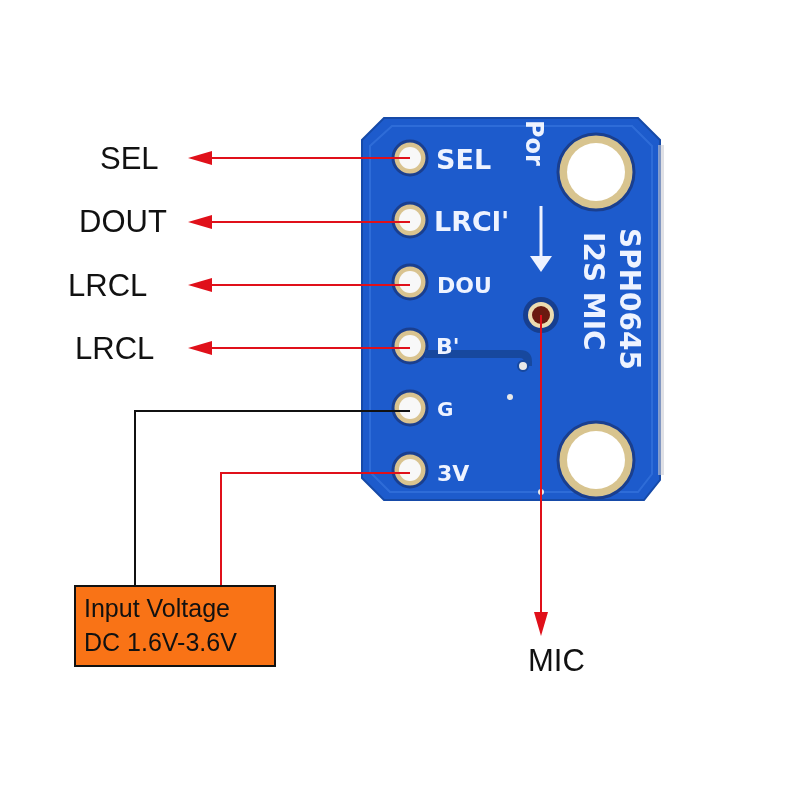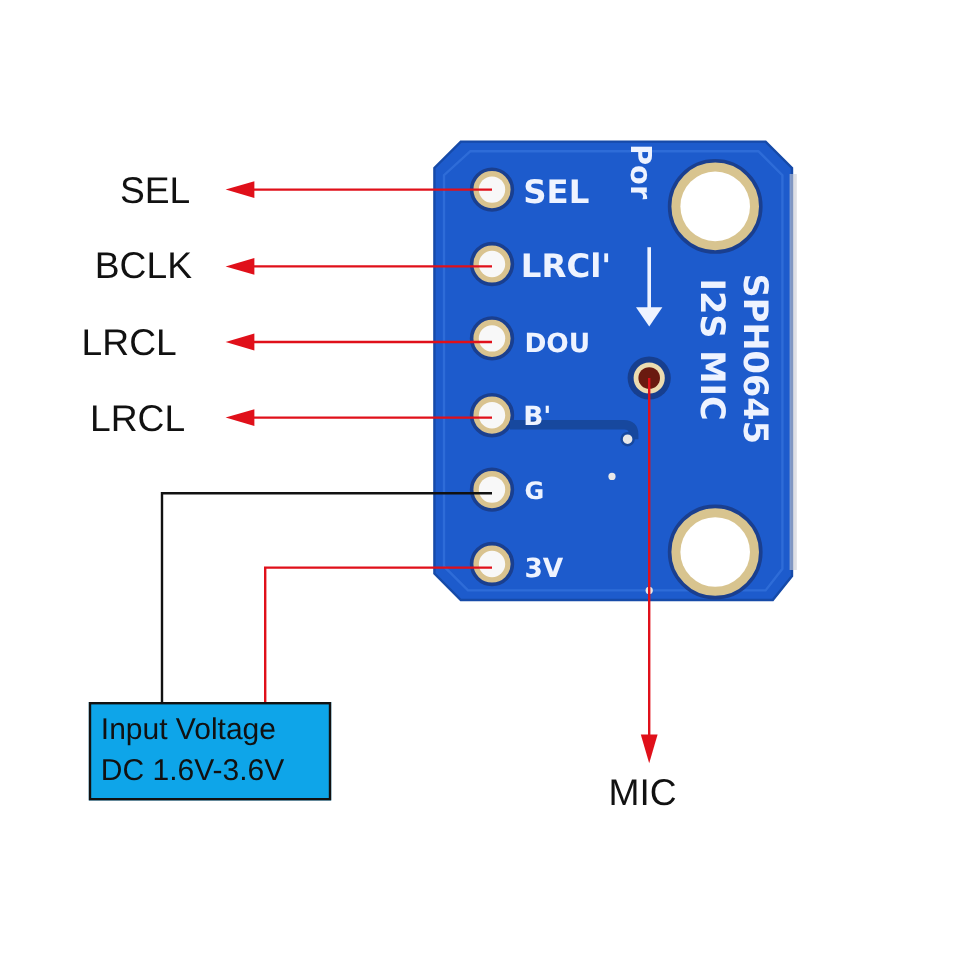--- a/index.html
+++ b/index.html
@@ -1,19 +1,19 @@
 <!DOCTYPE html>
 <html><head>
   <meta charset="utf-8">
   <style>
     html, body { margin: 0; padding: 0; background: #ffffff; }
     body { width: 800px; height: 800px; position: relative; overflow: hidden; font-family: "Liberation Sans", sans-serif; }
     .lbl { position: absolute; font-family: "Liberation Sans", sans-serif; font-size: 31px; color: #111; line-height: 1; }
     svg { position: absolute; left: 0; top: 0; }
-    .vbox { position: absolute; left: 74px; top: 585px; width: 202px; height: 82px; border: 2px solid #111; box-sizing: border-box; background: #0ea5e9; }
+    .vbox { position: absolute; left: 74px; top: 585px; width: 202px; height: 82px; border: 2px solid #111; box-sizing: border-box; background: #f97316; }
     .vbox div { font-family: "Liberation Sans", sans-serif; font-size: 25px; color: #111; margin-left: 8px; line-height: 34px; }
     .vbox div:first-child { margin-top: 4px; }
     .silk { font-family: "DejaVu Sans", sans-serif; font-weight: bold; fill: #eef3ff; }
   </style>
 </head>
 <body>
 
 <svg width="800" height="800" viewBox="0 0 800 800">
 
   <g>
@@ -89,22 +89,22 @@
     <polyline points="410,473 221,473 221,585" fill="none" stroke="#e0101a" stroke-width="2"></polyline>
   </g>
 
   <g>
     <line x1="541" y1="315" x2="541" y2="615" stroke="#e0101a" stroke-width="2"></line>
     <polygon points="541,636 534,612 548,612" fill="#e0101a"></polygon>
   </g>
 </svg>
 
 <div class="lbl" style="left:100px; top:143px;">SEL</div>
-<div class="lbl" style="left:79px; top:206px;">BCLK</div>
+<div class="lbl" style="left:79px; top:206px;">DOUT</div>
 <div class="lbl" style="left:68px; top:270px;">LRCL</div>
 <div class="lbl" style="left:75px; top:333px;">LRCL</div>
 
 <div class="vbox">
   <div>Input Voltage</div>
   <div>DC 1.6V-3.6V</div>
 </div>
 
-<div class="lbl" style="left:507px; top:645px;">MIC</div>
+<div class="lbl" style="left:528px; top:645px;">MIC</div>
 
 </body></html>

